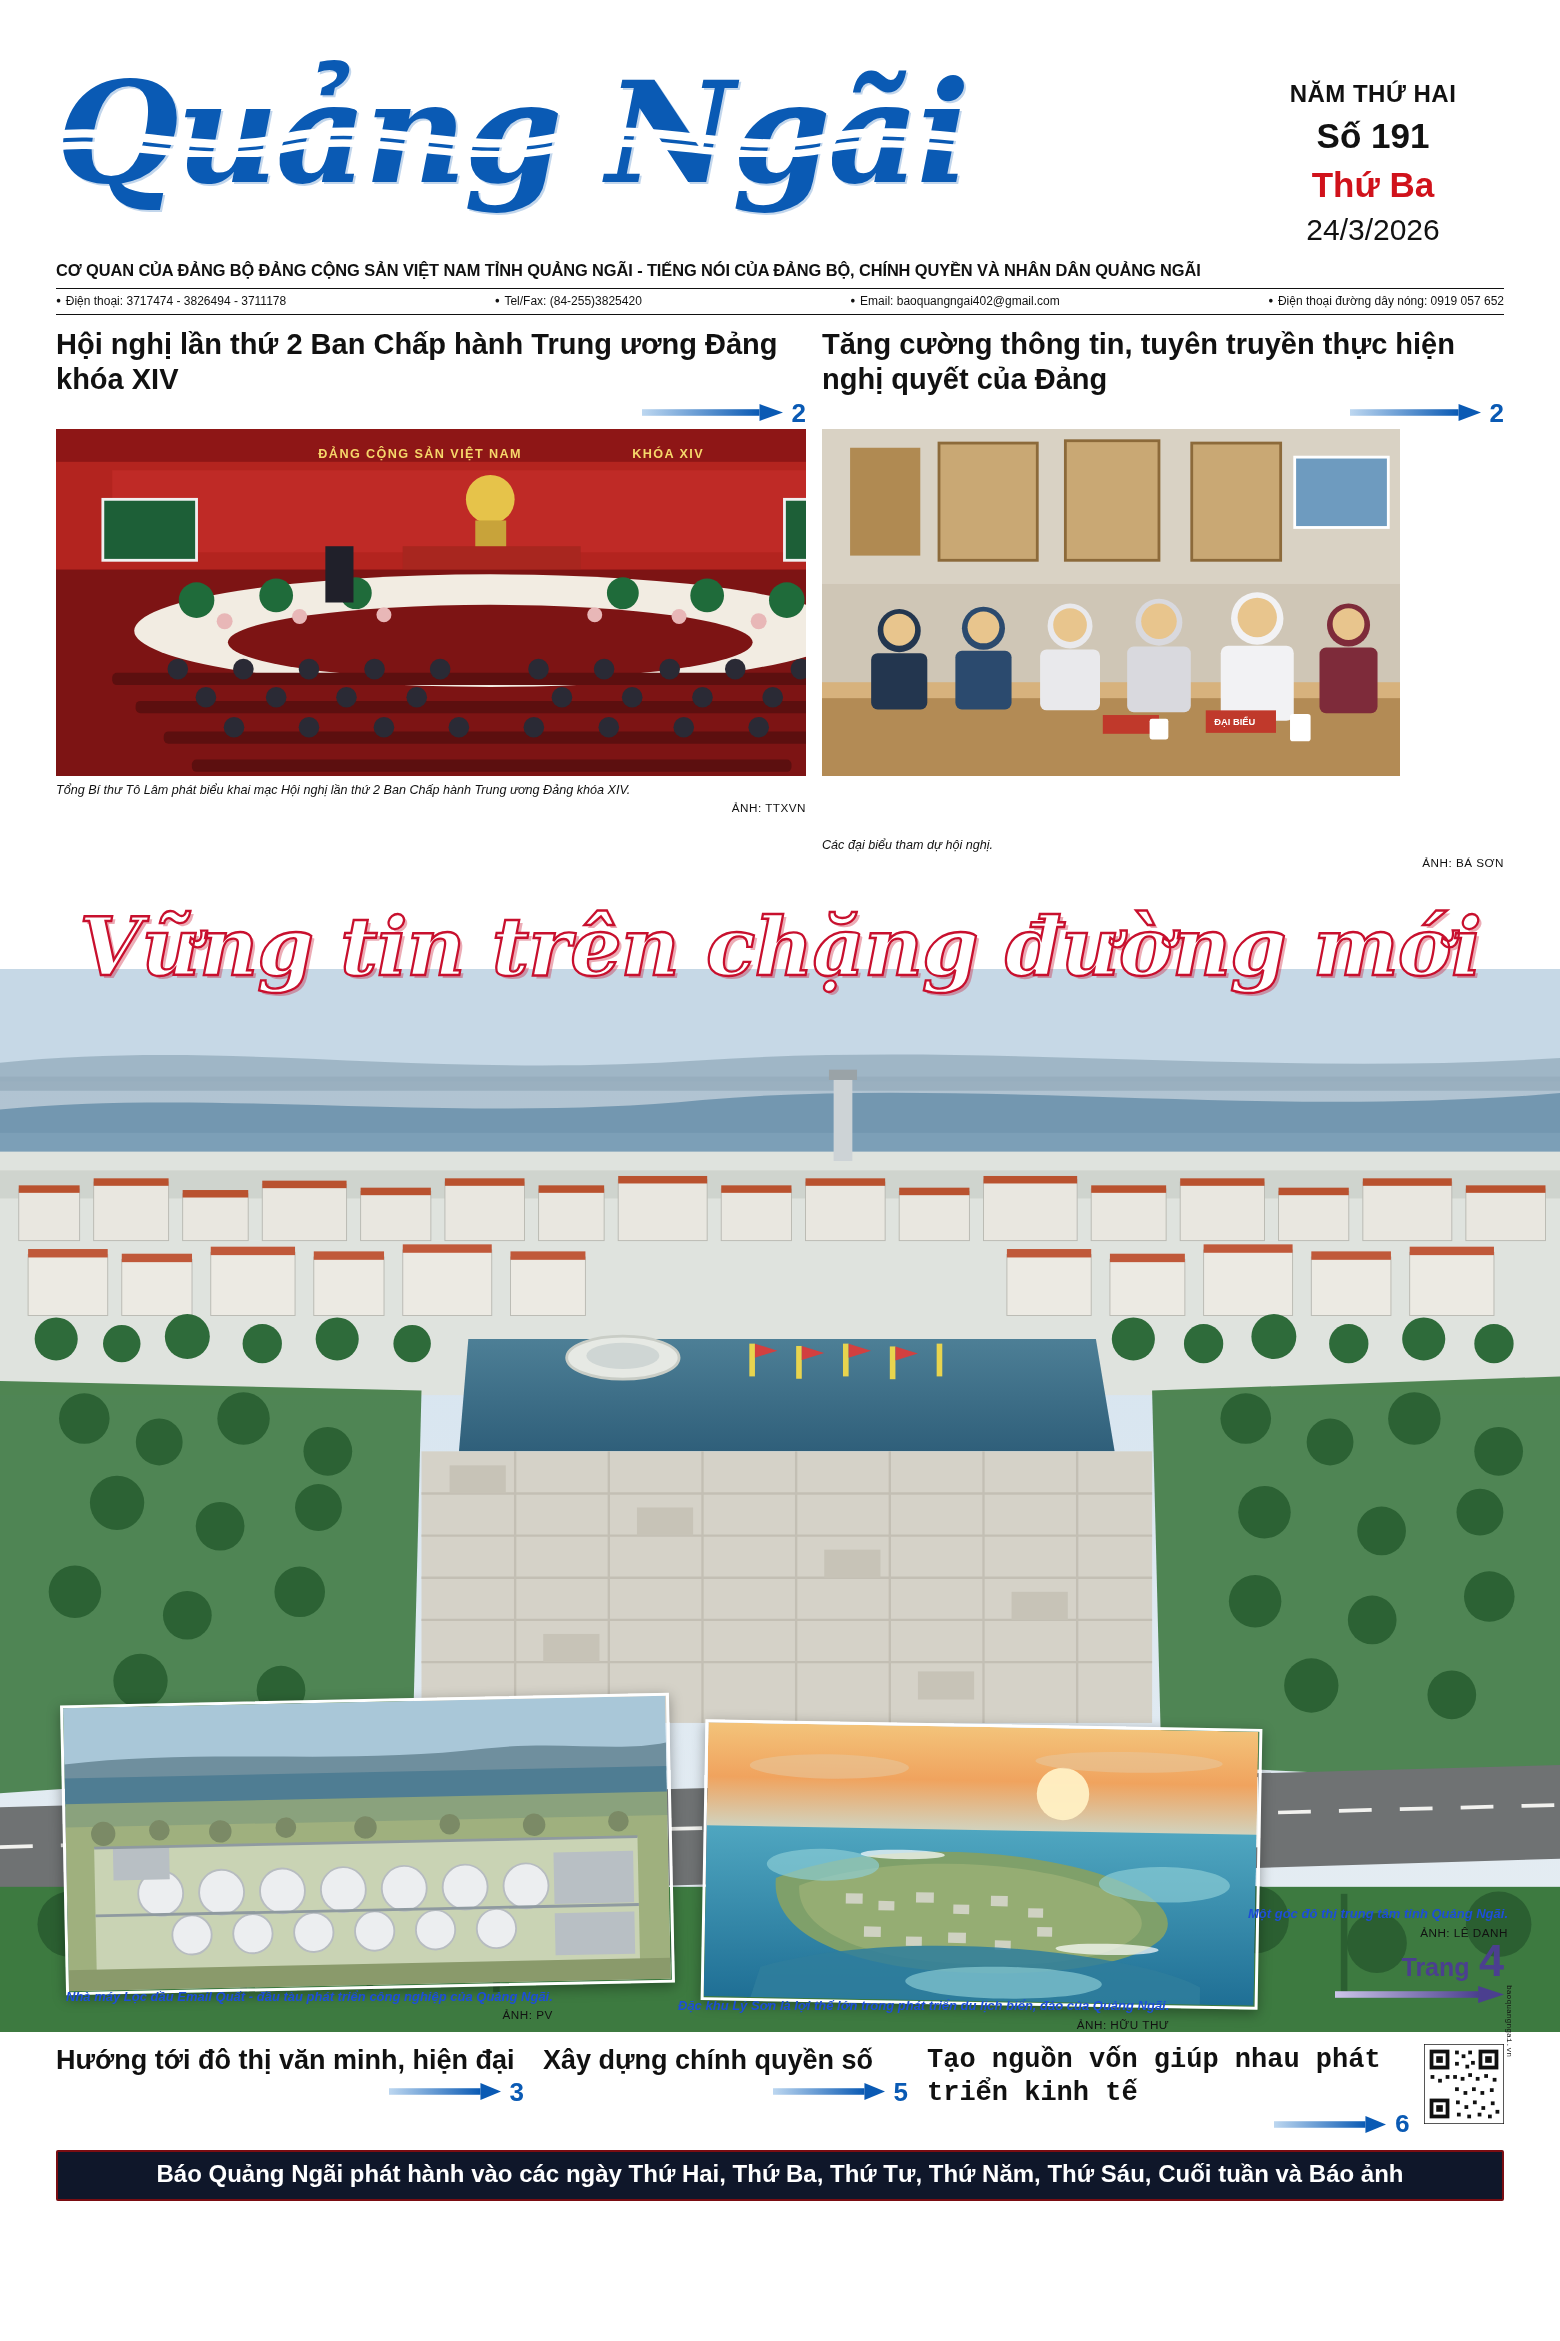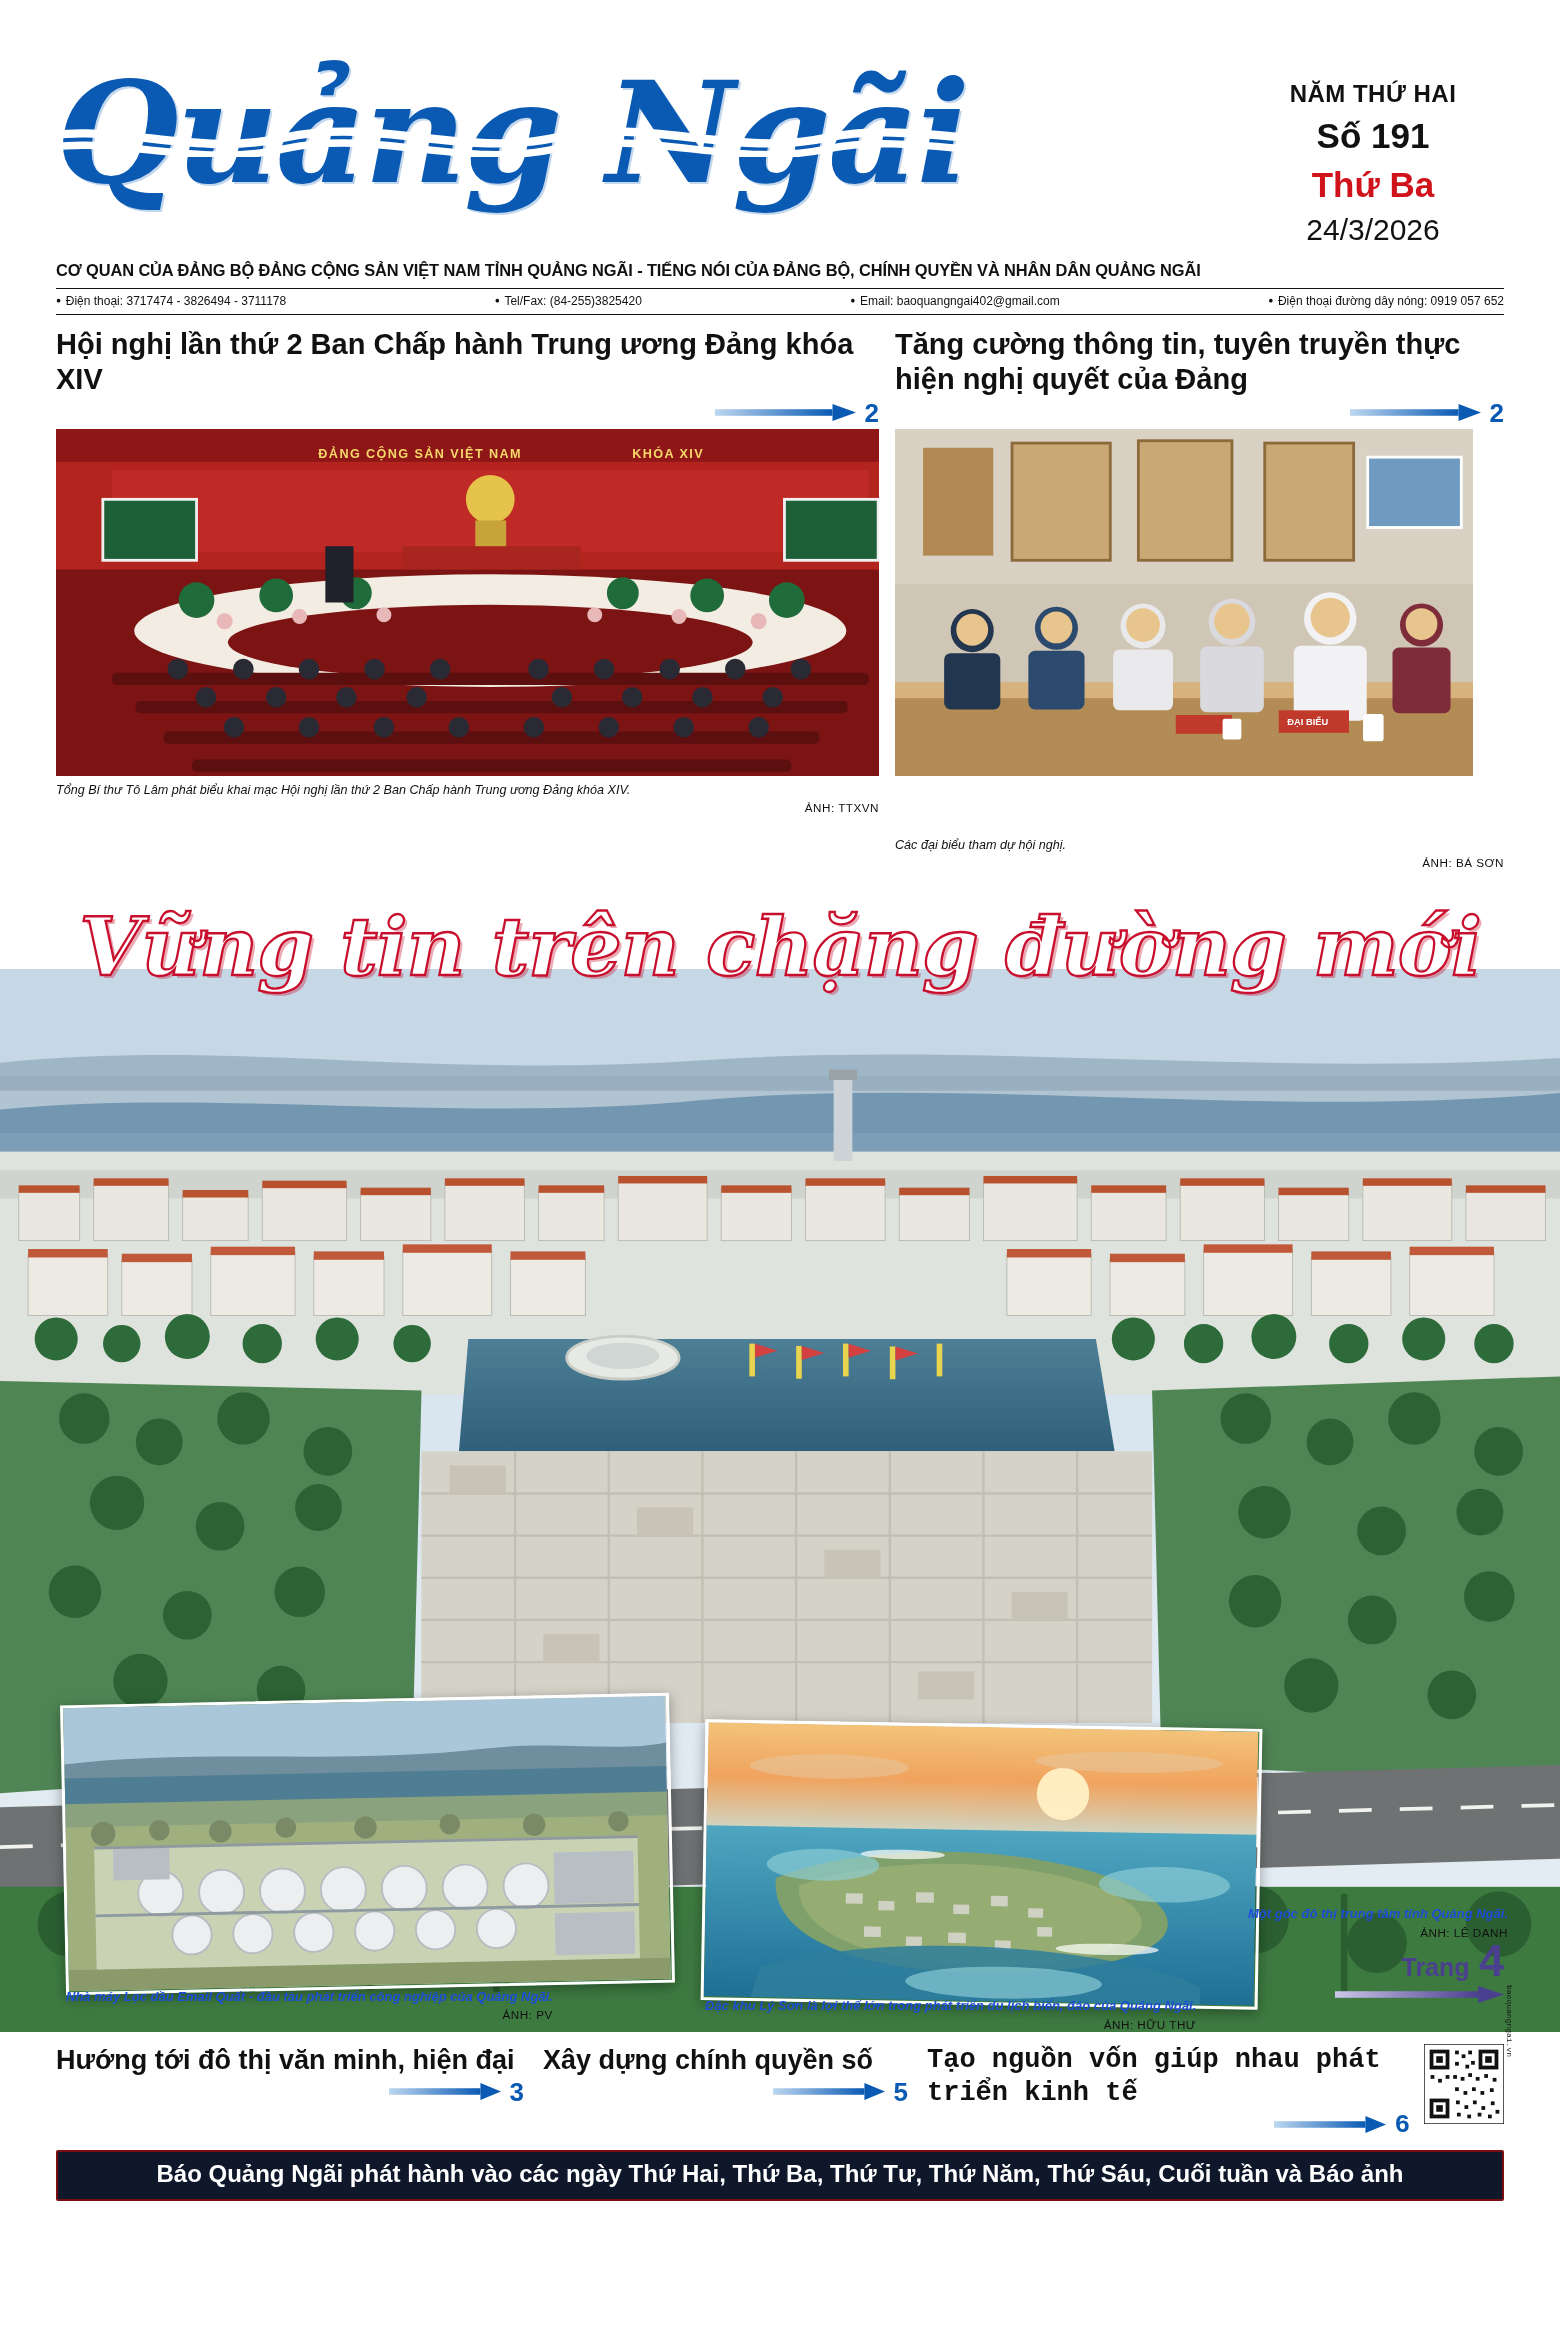--- a/index.html
+++ b/index.html
@@ -98,21 +98,21 @@
     position: relative;
     top: -1.9px;
   }
 
   
   .top-row {
     display: flex;
     margin: 12px 56px 0 56px;
     gap: 16px;
   }
-  .top-left { width: 823px; }
+  .top-left { width: 750px; }
   .top-right { flex: 1; }
   .hl {
     font-size: 29px;
     font-weight: bold;
     line-height: 1.22;
     color: #111;
   }
   .hl-arrow-line {
     display: flex;
     align-items: center;
@@ -173,21 +173,21 @@
     border: 3.7px solid #ffffff;
     box-shadow: 0 3.7px 13px rgba(0,0,0,0.35);
     overflow: hidden;
     z-index: 10;
   }
   .inset-a { left: 63px; bottom: 44px; width: 609px; height: 290px; transform: rotate(-1.2deg); }
   .inset-b { left: 703px; bottom: 28px; width: 557px; height: 281px; transform: rotate(1deg); }
 
   .cap-overlay { position: absolute; z-index: 14; }
   .cap-a { left: 66px; bottom: 11.7px; }
-  .cap-b { left: 705px; bottom: 2.3px; }
+  .cap-b { left: 678px; bottom: 2.3px; }
   .cap-right { right: 52px; bottom: 94px; text-align: right; }
   .cap-ital {
     font-size: 13px; font-style: italic; font-weight: bold; color: #1d4ed8; line-height: 1.3;
   }
   .cap-cred { font-size: 11.7px; color: #111; letter-spacing: 0.5px; margin-top: 2.8px; }
 
   .trang-block {
     position: absolute; right: 56px; bottom: 28px; z-index: 14; text-align: right;
   }
   .trang-row { display: flex; align-items: baseline; justify-content: flex-end; gap: 9.4px; }

